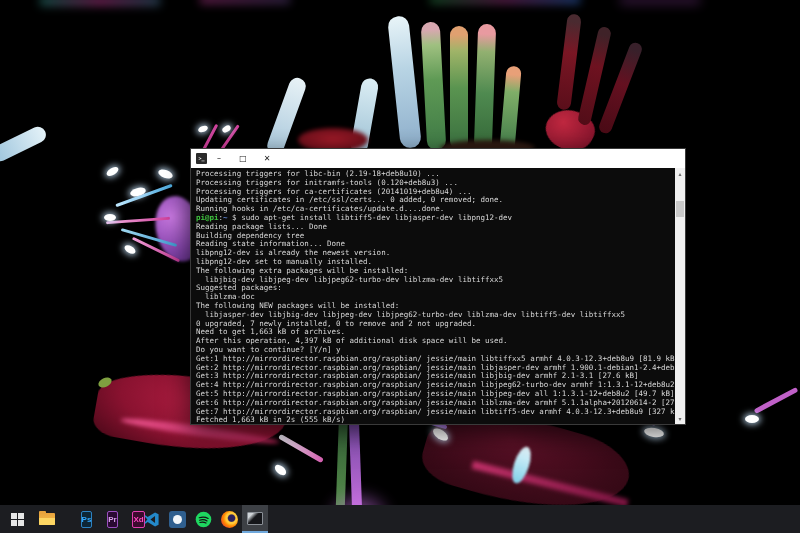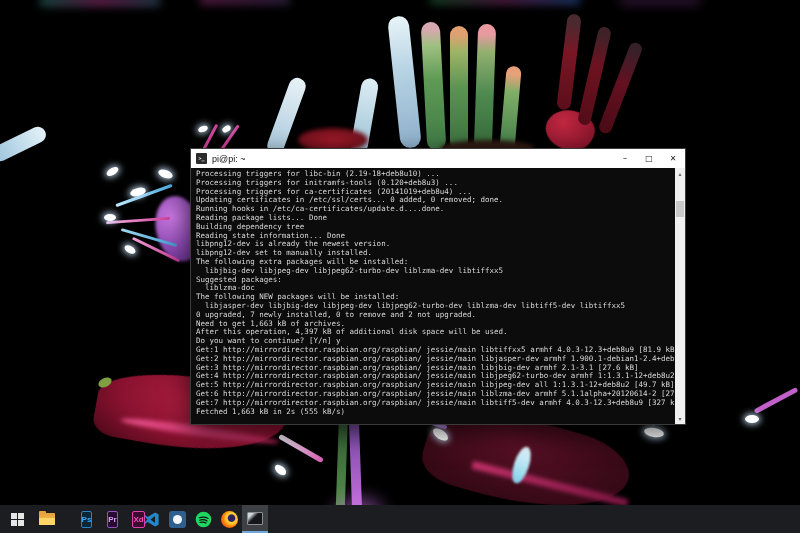--- a/index.html
+++ b/index.html
@@ -166,33 +166,33 @@
     <div class="fx wtip wt9"></div>
     <div class="fx filR2"></div>
     <div class="fx wtip wt10"></div>
     <div class="fx filR3"></div>
     <div class="fx wtip wt11"></div>
   </div>
 
   <div class="window">
     <div class="titlebar">
       <div class="t-icon">&gt;_</div>
-      <div class="t-title">pi@pi: ~</div>
       <div class="t-btns">
         <div class="t-btn">–</div>
         <div class="t-btn">□</div>
         <div class="t-btn t-close">✕</div>
       </div>
     </div>
     <div class="term-body">
       <pre>Processing triggers for libc-bin (2.19-18+deb8u10) ...
 Processing triggers for initramfs-tools (0.120+deb8u3) ...
 Processing triggers for ca-certificates (20141019+deb8u4) ...
 Updating certificates in /etc/ssl/certs... 0 added, 0 removed; done.
 Running hooks in /etc/ca-certificates/update.d....done.</pre>
+      <div class="term-line"><span class="p-user">pi@pi</span><span>:</span><span class="p-path">~</span><span> $ </span><span>sudo apt-get install libtiff5-dev libjasper-dev libpng12-dev</span></div>
       <pre>Reading package lists... Done
 Building dependency tree
 Reading state information... Done
 libpng12-dev is already the newest version.
 libpng12-dev set to manually installed.
 The following extra packages will be installed:
   libjbig-dev libjpeg-dev libjpeg62-turbo-dev liblzma-dev libtiffxx5
 Suggested packages:
   liblzma-doc
 The following NEW packages will be installed:

